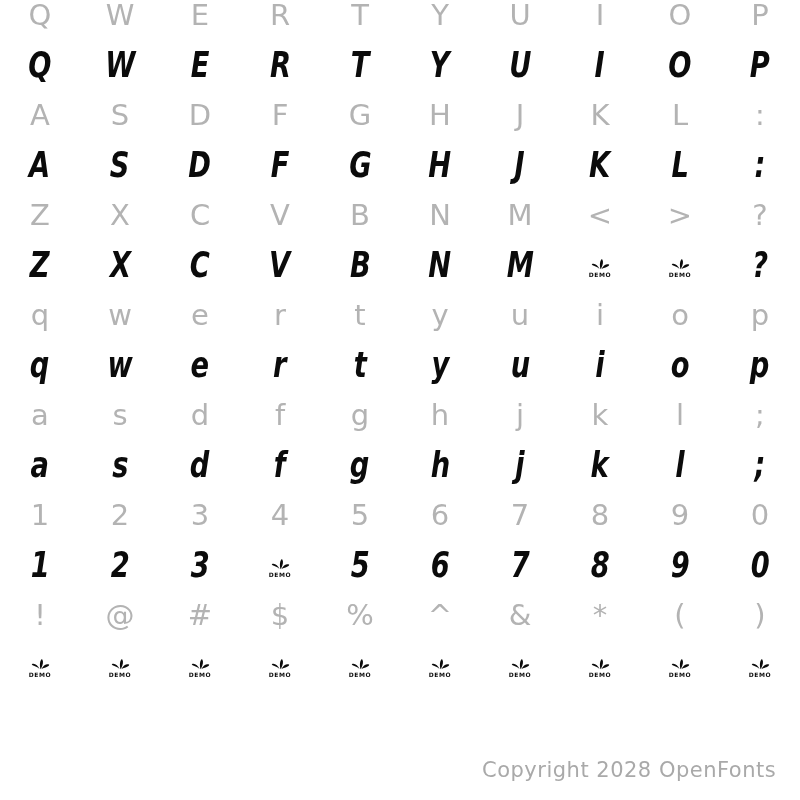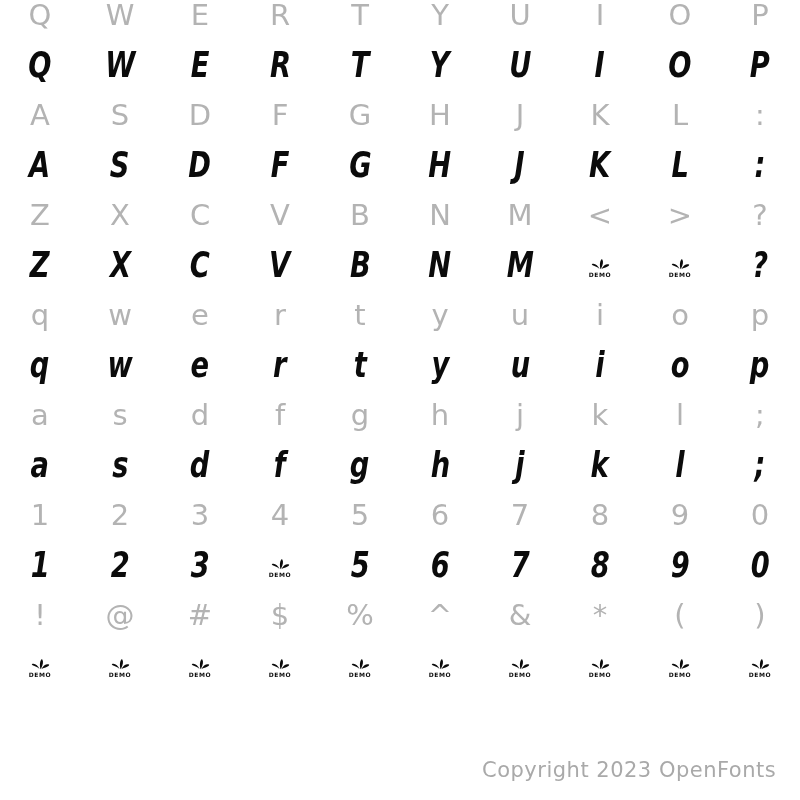--- a/index.html
+++ b/index.html
@@ -643,13 +643,13 @@
       <path fill="#0b0b0b" d="M12,14 C10.8,9 11.1,4.4 13.6,2.2 C15.9,4.7 14.6,10 12,14 Z"></path>
       <path fill="#0b0b0b" d="M13,14 C15,9.4 19.4,7.2 22,8.8 C20.8,11.9 16.6,11.6 13,14 Z"></path>
     </svg>
     <span class="demo-label">DEMO</span>
   </span>
         </div>
       </div>
     </div>
   </div>
 
-<div class="footer-copyright">Copyright 2023 OpenFonts</div>
+<div class="footer-copyright">Copyright 2028 OpenFonts</div>
 
 </body></html>

